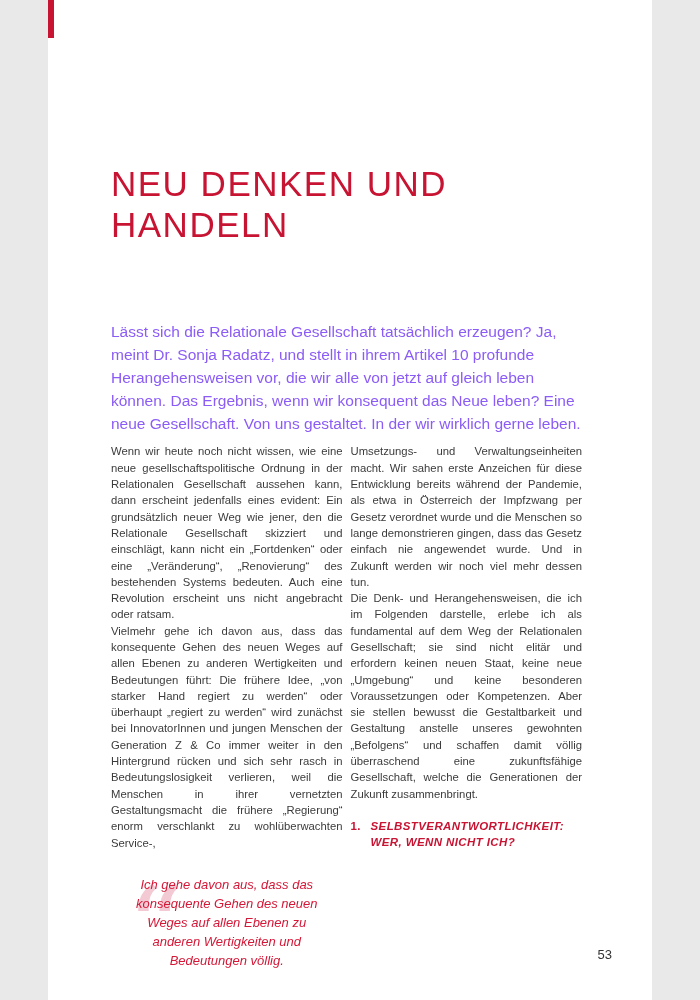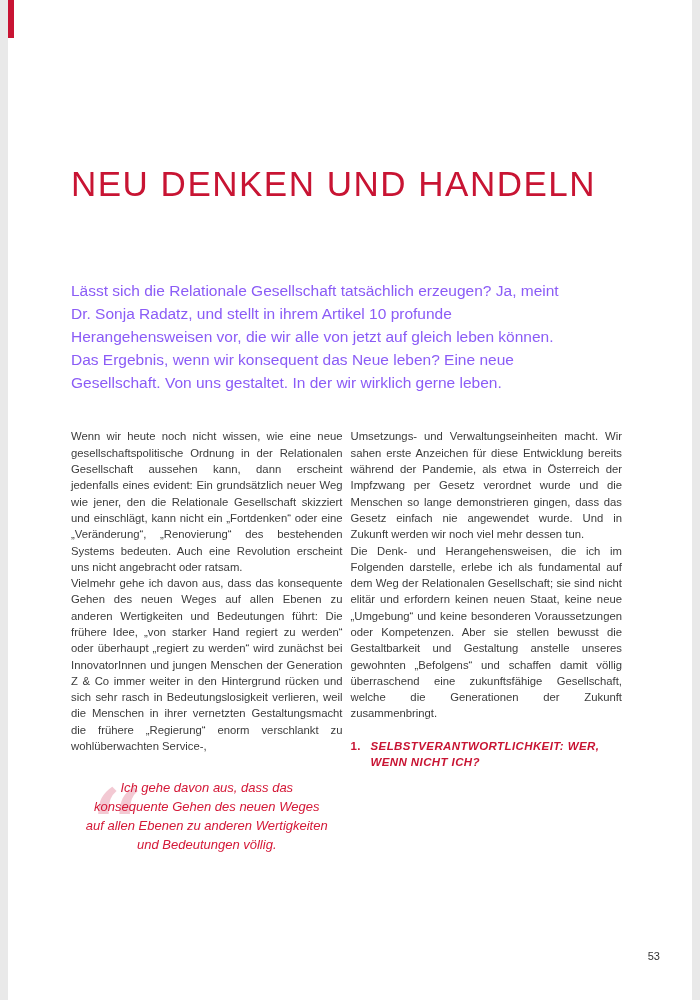--- a/index.html
+++ b/index.html
@@ -1,18 +1,18 @@
 <!DOCTYPE html>
 <html lang="de"><head>
 <meta charset="utf-8">
 <style>
   html,body{margin:0;padding:0;background:#e9e9e9;}
   .page{
     position:relative;
-    width:684px;height:1000px;
+    width:604px;height:1000px;
     margin:0 auto;
     background:#ffffff;
     font-family:"Liberation Sans",sans-serif;
     overflow:hidden;
     box-sizing:border-box;
   }
   .corner-mark{
     position:absolute;top:0;left:0;
     width:6px;height:38px;
     background:#c81433;
@@ -34,21 +34,21 @@
     color:#4a4a4a;
   }
   .lead{
     margin-top:34px;
     max-width:508px;
     font-size:15.5px;
     line-height:23px;
     color:#8b5cf6;
   }
   .columns{
-    margin-top:34px;
+    margin-top:8px;
     display:flex;
     gap:8px;
   }
   .col{
     flex:1 1 0;
     font-size:11.3px;
     line-height:16.3px;
     color:#3b3b3b;
     text-align:justify;
     hyphens:auto;
@@ -84,22 +84,22 @@
     font-weight:bold;
     font-size:11.5px;
     line-height:16px;
     letter-spacing:0.4px;
     text-align:left;
   }
   .section-heading .h-num{flex:0 0 20px;}
   .section-heading .h-text{flex:1;font-style:italic;}
   .page-number{
     position:absolute;
-    right:32px;bottom:38px;
-    font-size:11px;
+    right:40px;bottom:38px;
+    font-size:13px;
     color:#333333;
   }
 </style>
 </head>
 <body>
 
 <div class="page">
 
   <div class="corner-mark"></div>
 

